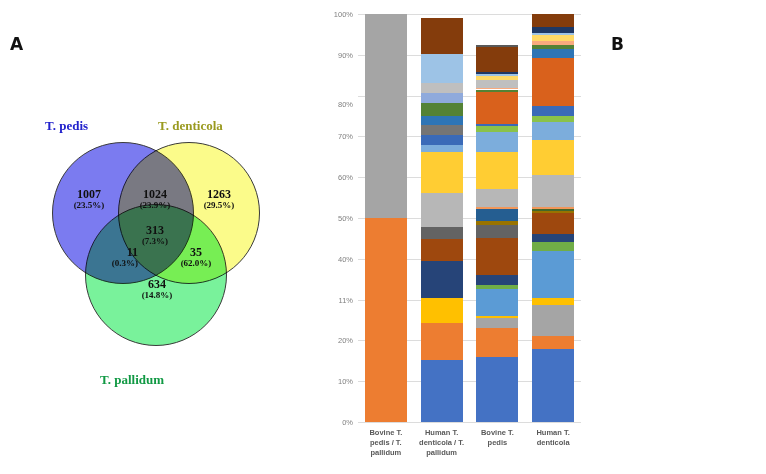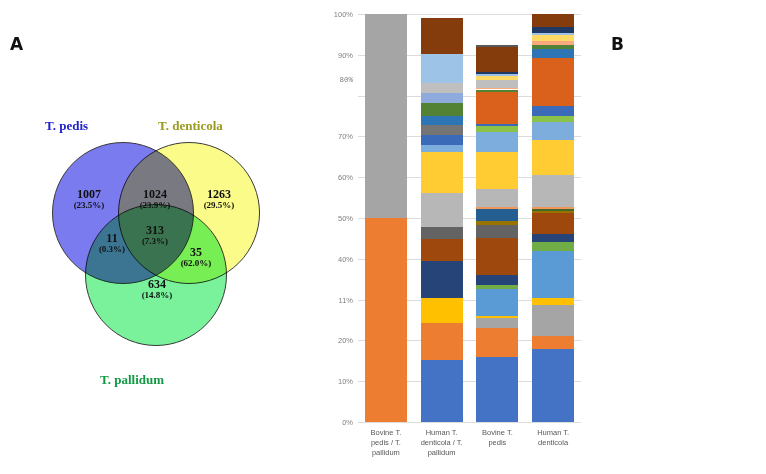--- a/index.html
+++ b/index.html
@@ -41,38 +41,38 @@
     position:absolute;text-align:center;color:#101010;
     font-family:"Liberation Serif", serif;line-height:1.05;
     pointer-events:none;
   }
   .venn-count .n{display:block;font-weight:bold;font-size:12px;}
   .venn-count .p{display:block;font-weight:bold;font-size:9px;}
   #vc-pedis-only{left:28px;top:68px;width:62px;}
   #vc-pedis-denticola{left:94px;top:68px;width:62px;}
   #vc-denticola-only{left:158px;top:68px;width:62px;}
   #vc-center{left:94px;top:104px;width:62px;}
-  #vc-pedis-pallidum{left:56px;top:112px;width:52px;}
+  #vc-pedis-pallidum{left:56px;top:126px;width:52px;text-align:right;}
   #vc-denticola-pallidum{left:140px;top:126px;width:52px;}
   #vc-pallidum-only{left:96px;top:158px;width:62px;}
 
   
   #panelB{position:absolute;left:300px;top:0;width:466px;height:474px;}
   #plot-area{position:absolute;left:58px;top:14px;width:223px;height:408px;}
   .gridline{position:absolute;left:0;width:100%;height:1px;background:#dcdcdc;}
   .ytick{
     position:absolute;right:calc(100% + 5px);transform:translateY(-50%);
     font-size:7.5px;color:#808080;white-space:nowrap;
     font-family:"Liberation Sans", sans-serif;
   }
   .bar-col{position:absolute;bottom:0;top:0;}
   .seg{position:absolute;left:0;width:100%;}
   .xlabel{
     position:absolute;top:414px;text-align:center;font-size:7.5px;
-    color:#595959;line-height:1.35;font-family:"Liberation Sans", sans-serif;
+    color:#595959;line-height:1.35;font-family:"Liberation Sans", sans-serif;font-weight:bold;
   }
 </style>
 </head>
 <body>
 
 <div id="figure">
 
   <div id="panelA">
     <div class="panel-letter" id="panelA-letter">A</div>
 
@@ -135,21 +135,21 @@
         </div>
       <div id="yaxis-ticks">
           <div class="ytick" style="top: 408px;">0%</div>
           <div class="ytick" style="top: 367.2px;">10%</div>
           <div class="ytick" style="top: 326.4px;">20%</div>
           <div class="ytick" style="top: 285.6px;">11%</div>
           <div class="ytick" style="top: 244.8px;">40%</div>
           <div class="ytick" style="top: 204px;">50%</div>
           <div class="ytick" style="top: 163.2px;">60%</div>
           <div class="ytick" style="top: 122.4px;">70%</div>
-          <div class="ytick" style="top: 66px; font-family: Liberation Mono, monospace;">80%</div>
+          <div class="ytick" style="top: 90px;">80%</div>
           <div class="ytick" style="top: 40.8px;">90%</div>
           <div class="ytick" style="top: 0px;">100%</div>
         </div>
       <div id="bars">
           <div class="bar-col" style="left: 6.875px; width: 42px;">
             <div class="seg" title="Energy metabolism: 50%" style="bottom: 0px; height: 204px; background: rgb(237, 125, 49);"></div>
             <div class="seg" title="Lipid metabolism: 50%" style="bottom: 204px; height: 204px; background: rgb(165, 165, 165);"></div>
           </div>
           <div class="bar-col" style="left: 62.625px; width: 42px;">
             <div class="seg" title="Carbohydrate metabolism: 15.1%" style="bottom: 0px; height: 61.608px; background: rgb(68, 114, 196);"></div>

